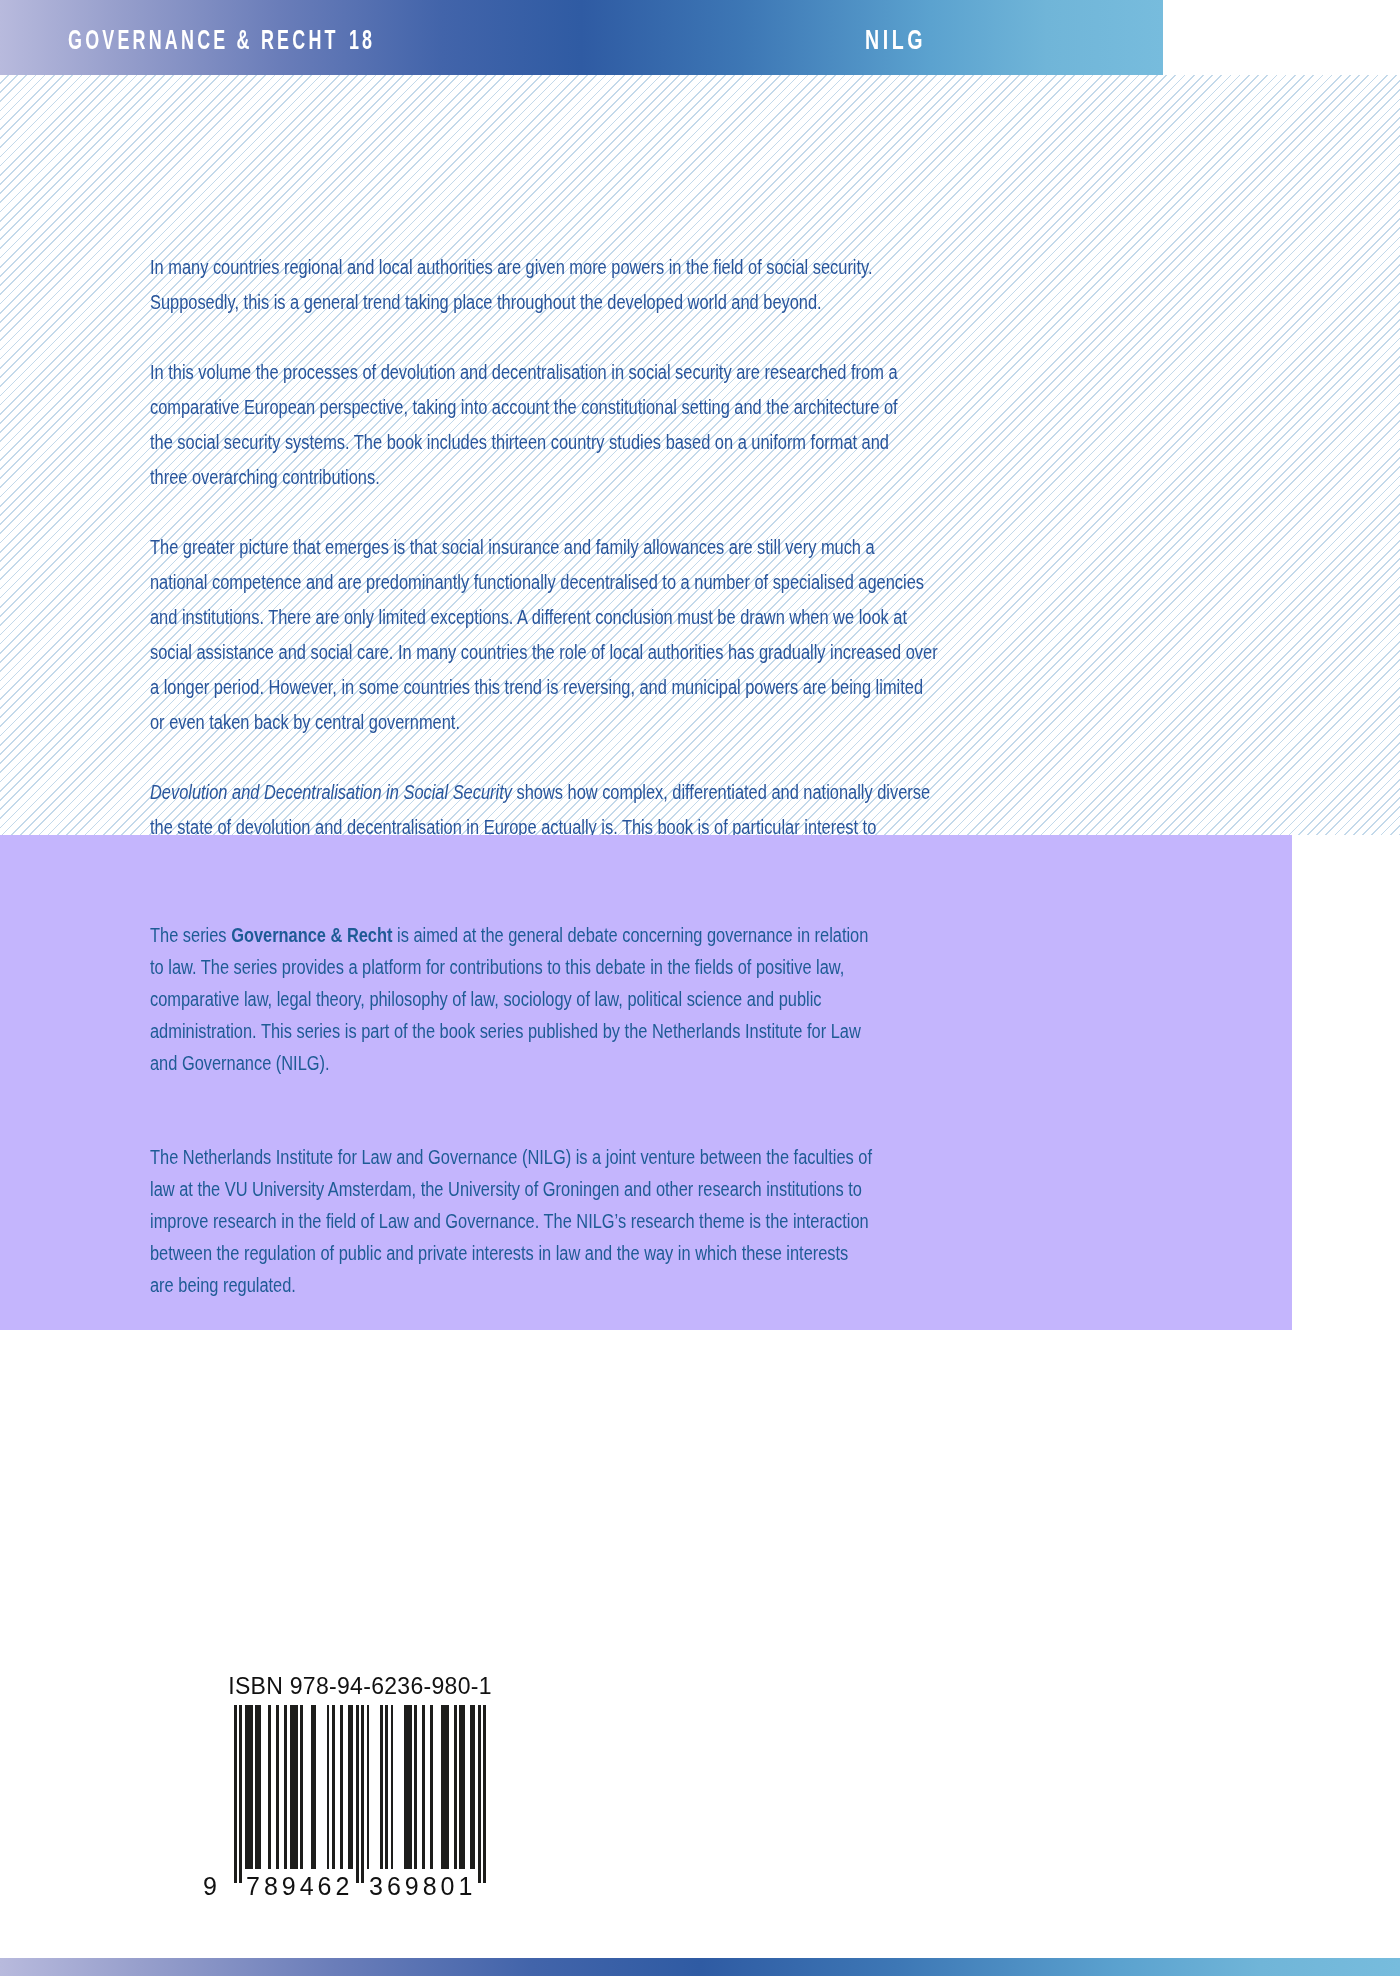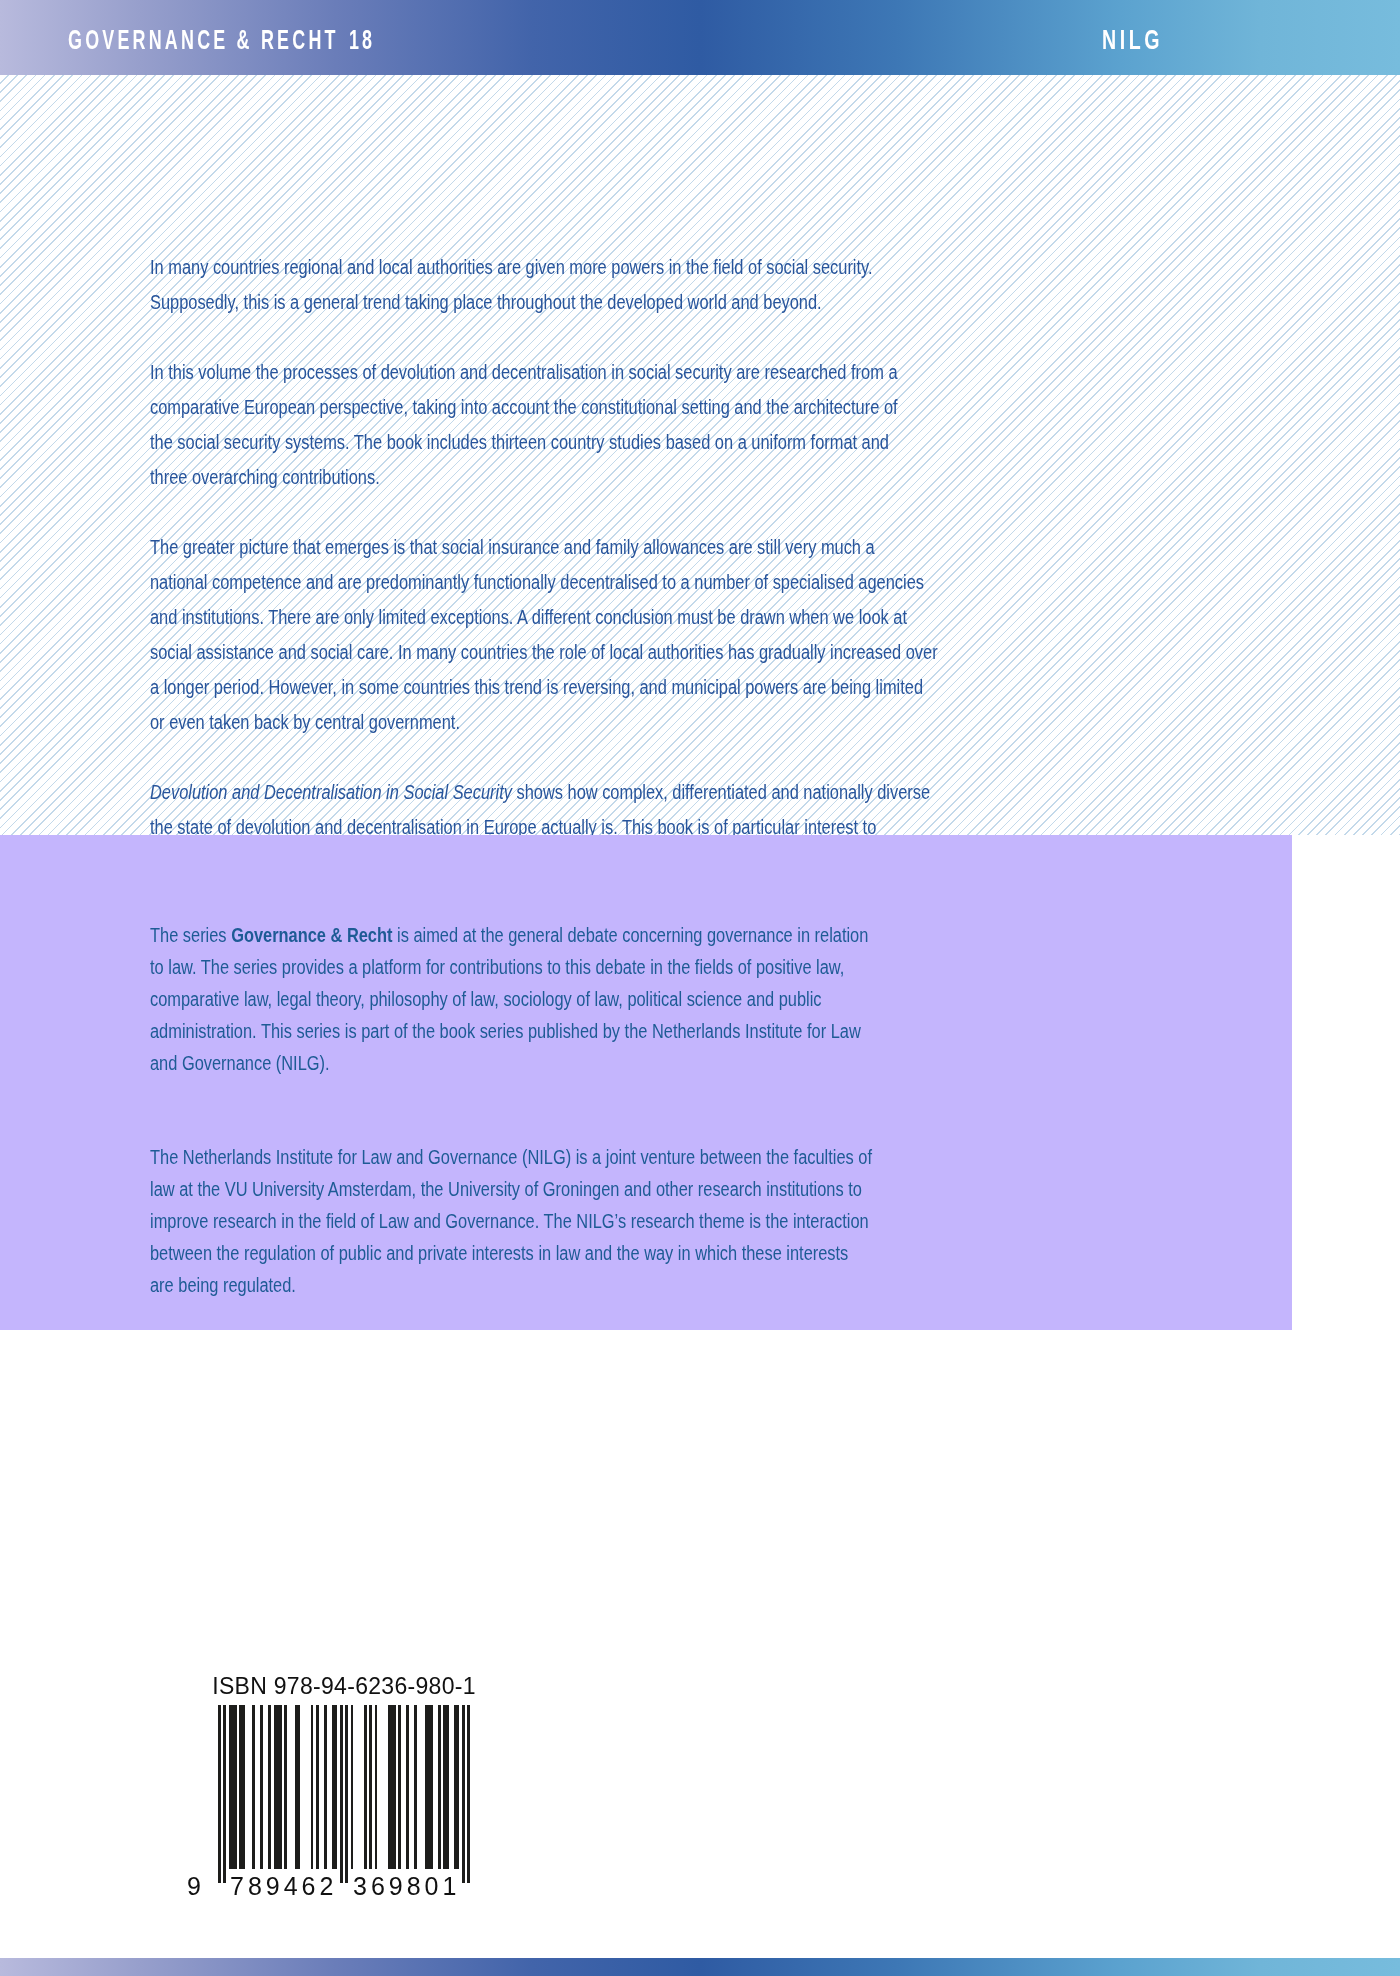--- a/index.html
+++ b/index.html
@@ -3,21 +3,21 @@
 <meta charset="utf-8">
 <style>
   html,body{margin:0;padding:0;background:#e8e8e8;}
   .page{
     position:relative; width:1400px; height:1976px; background:#ffffff;
     overflow:hidden; font-family:"Liberation Sans", sans-serif;
     margin:0 auto;
   }
   
   .header-bar{
-    position:absolute; left:0; top:0; width:1400px; height:75px;
+    position:absolute; left:0; top:0; width:1163px; height:75px;
     background:linear-gradient(90deg,
       #b8badd 0%, #979fcc 10%, #6a7db9 24%, #4264aa 38%,
       #2f5ba3 50%, #3d77b5 64%, #5ba2cf 80%, #70b5d8 90%, #77bcdd 100%);
   }
   .header-title{
     position:absolute; left:68px; top:26px; color:#ffffff;
     font-size:28px; font-weight:700; letter-spacing:5px; line-height:28px;
     white-space:pre; display:inline-block;
     transform:scaleX(0.64); transform-origin:left center;
   }
@@ -52,21 +52,21 @@
   .series-text{
     position:absolute; left:150px; top:52px; width:1180px;
     color:#1e5b95; font-size:20px; line-height:32px;
     white-space:pre-line;
     transform:scaleX(0.82); transform-origin:left top;
   }
   .series-text p{margin:0; padding:0;}
   .series-text p + p{margin-top:30px;}
   .series-text b{font-weight:700;}
   
-  .isbn-block{position:absolute; left:218px; top:1672px; width:252px;}
+  .isbn-block{position:absolute; left:234px; top:1672px; width:252px;}
   .isbn-label{
     width:252px; display:flex; justify-content:center;
     font-size:23px; line-height:28px; color:#111111; white-space:nowrap;
     letter-spacing:0.3px;
   }
   .barcode{position:relative; width:252px; height:202px; margin-top:5px;}
   .bars{position:absolute; left:0; top:0; width:252px; height:178px;}
   .bars div{position:absolute; top:0; height:164px; background:#1d1d1b;}
   .bars div.guard{height:178px;}
   .bc-digits{

